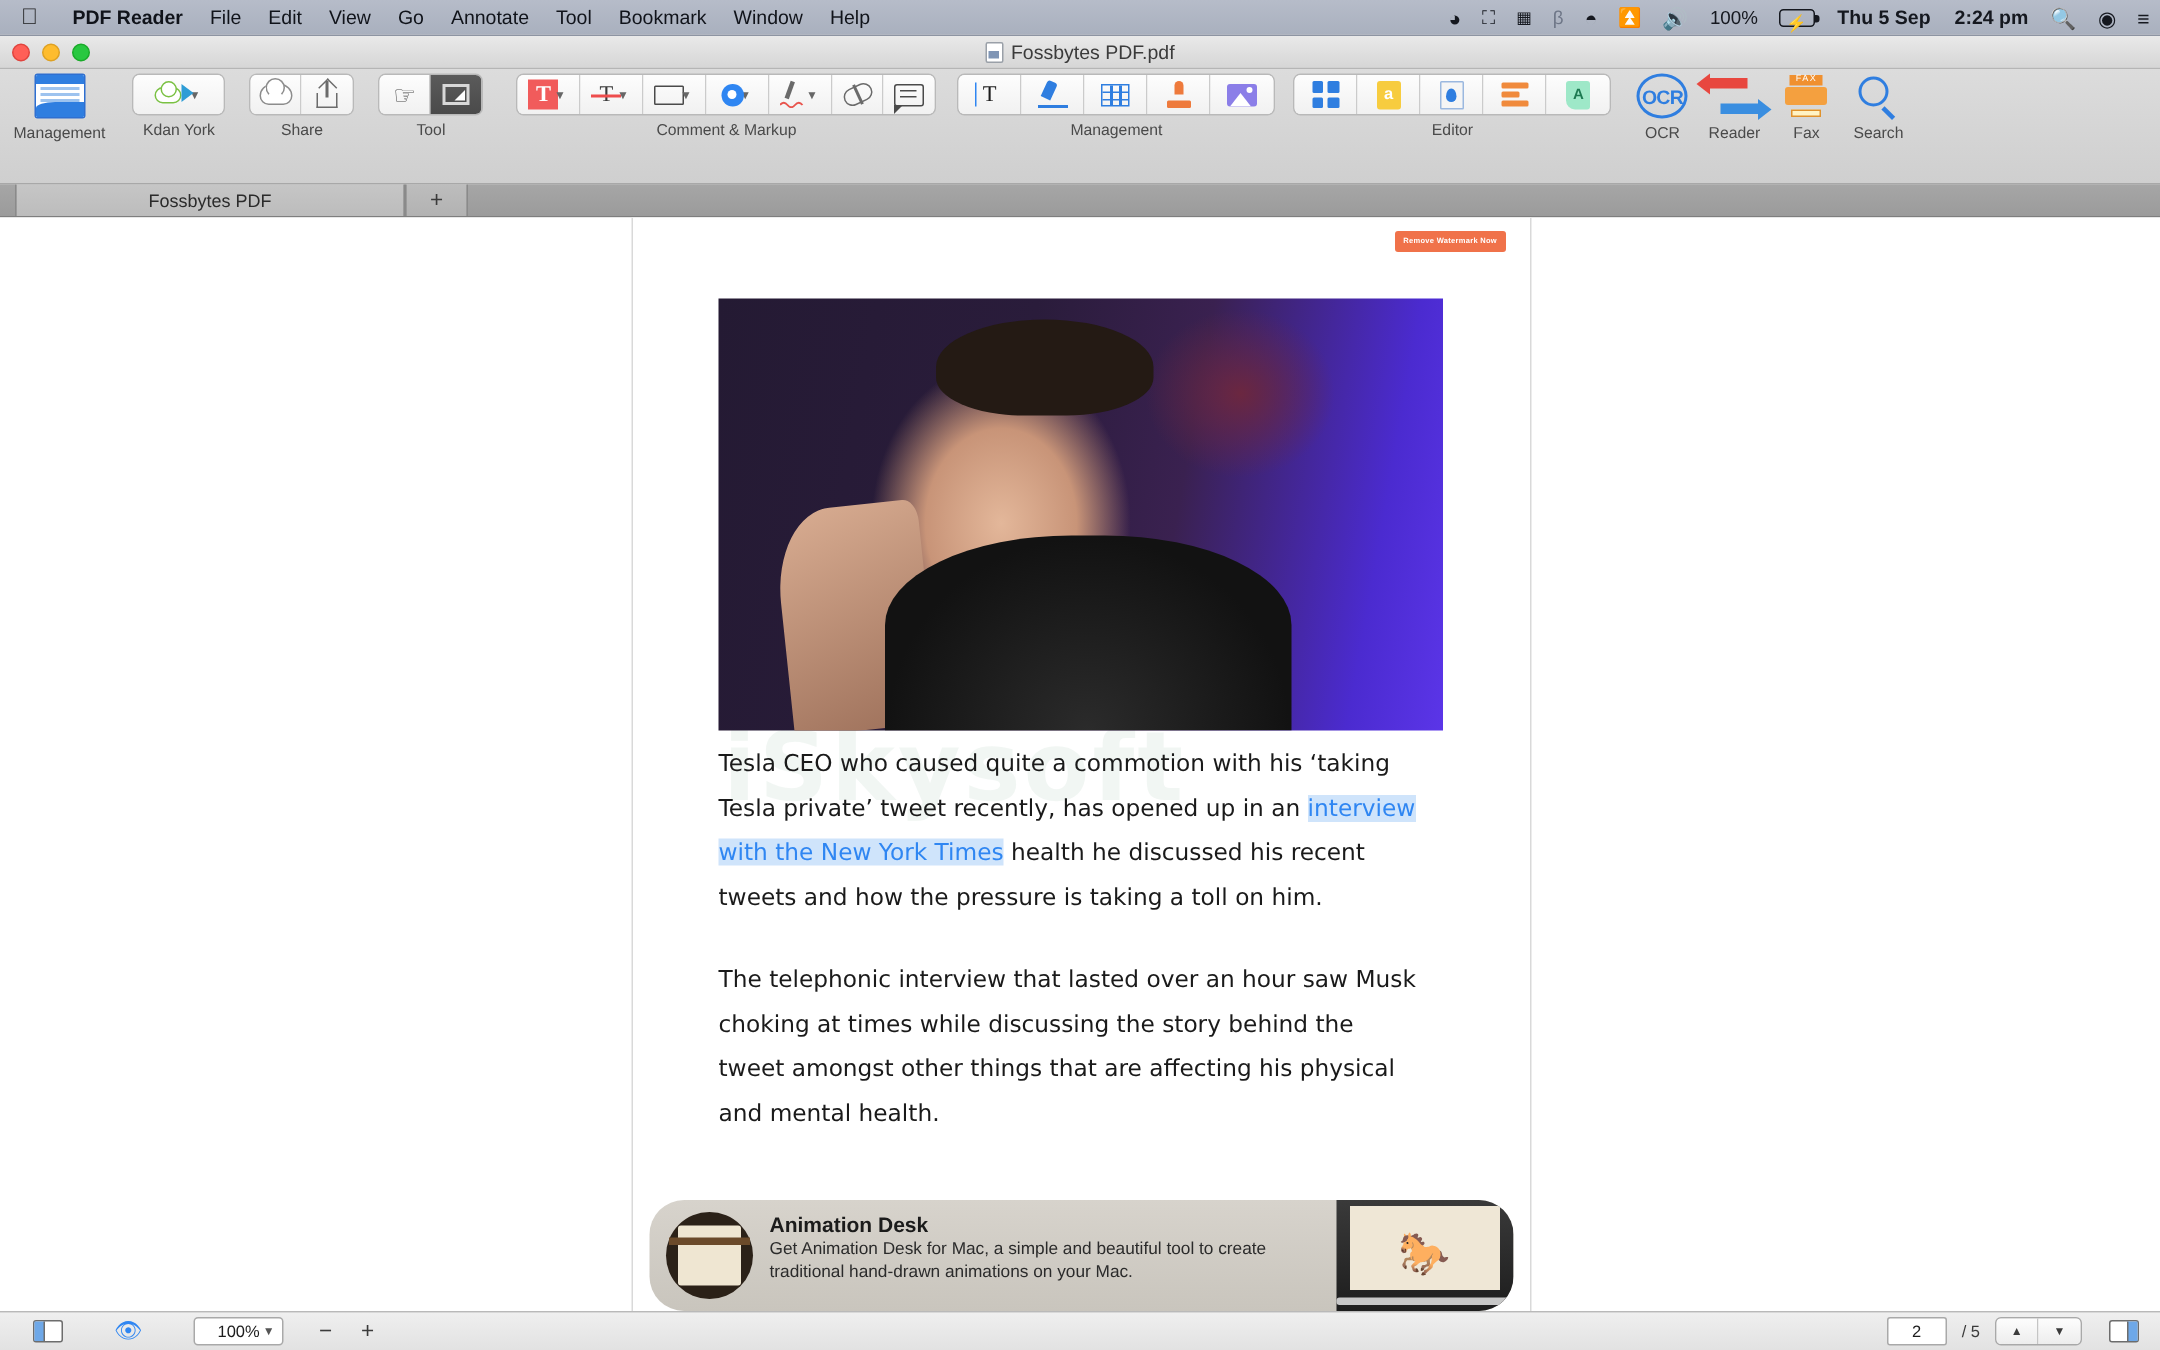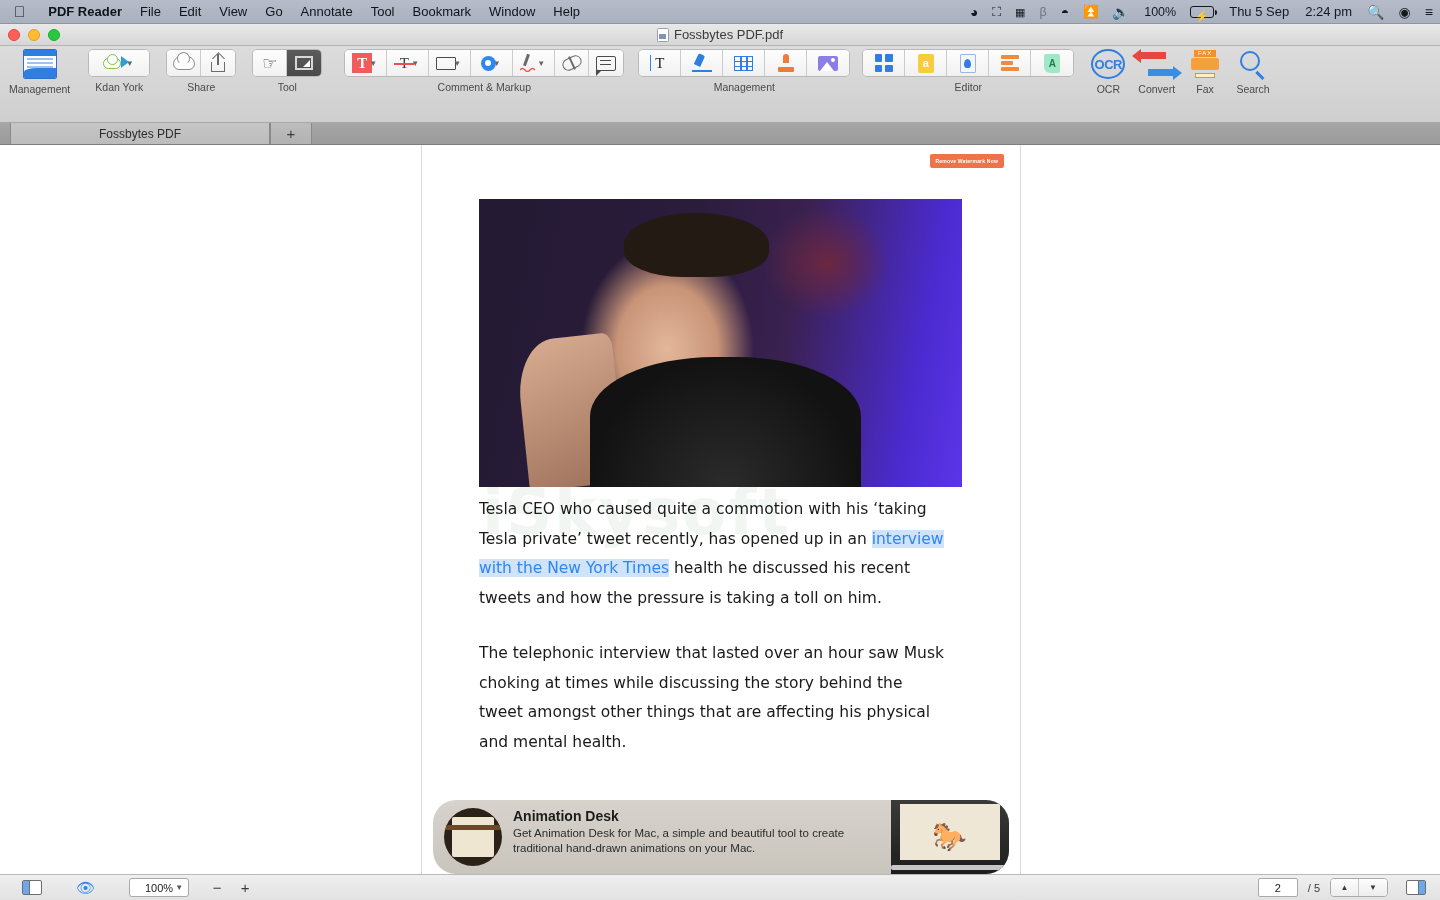--- a/index.html
+++ b/index.html
@@ -21,21 +21,21 @@
     position: relative;
   }
   #menubar .apple {
     margin: 0 14px 0 14px; font-size: 15px; line-height: 1; color: #1b1b1b;
   }
   #menubar .mitem { padding: 0 9px; line-height: 24px; white-space: nowrap; }
   #menubar .mitem.bold { font-weight: bold; }
   #menu-right { position: absolute; right: 0; top: 0; height: 24px;
     display: flex; align-items: center; gap: 0px; }
   #menu-right .sitem { padding: 0 7px; line-height: 24px; display: flex; align-items: center; font-size: 12.5px; color:#15181f;}
-  #menu-right .clock { font-size: 13px; padding: 0 8px; }
+  #menu-right .clock { font-size: 13px; padding: 0 8px; font-weight: bold; }
   .ic-battery { width: 24px; height: 12px; border: 1.6px solid #15181f; border-radius: 3px; position: relative; }
   .ic-battery:after { content:""; position:absolute; right:-4px; top:3px; width:2.5px; height:5px; background:#15181f; border-radius:0 2px 2px 0;}
   .ic-battery:before { content:"\26A1"; position:absolute; left:4px; top:-3px; font-size:11px; color:#15181f;}
 
   
   #titlebar {
     height: 22px; width: 100%;
     background: linear-gradient(180deg,#e9e9e9 0%, #d6d6d6 100%);
     border-bottom: 1px solid #b5b5b5;
     display: flex; align-items: center; justify-content: center;
@@ -487,21 +487,21 @@
     <div class="glabel">OCR</div>
   </div>
 
   <div class="group" style="margin-left:12px;">
     <div class="bigicon">
       <div class="conv">
           <div class="a1"></div>
           <div class="a2"></div>
         </div>
     </div>
-    <div class="glabel">Convert</div>
+    <div class="glabel">Reader</div>
   </div>
 
   <div class="group" style="margin-left:12px;">
     <div class="bigicon">
       <div class="fax">
         <div class="top">FAX</div>
         <div class="mid"></div>
           <div class="out"></div>
       </div>
     </div>

